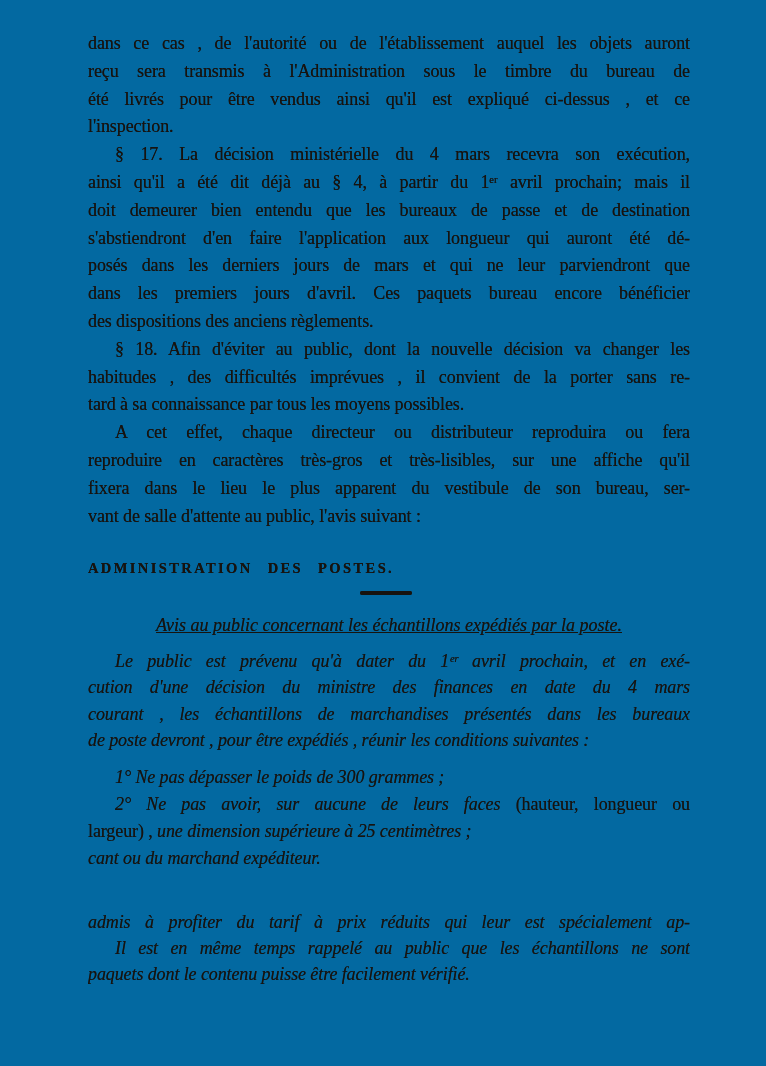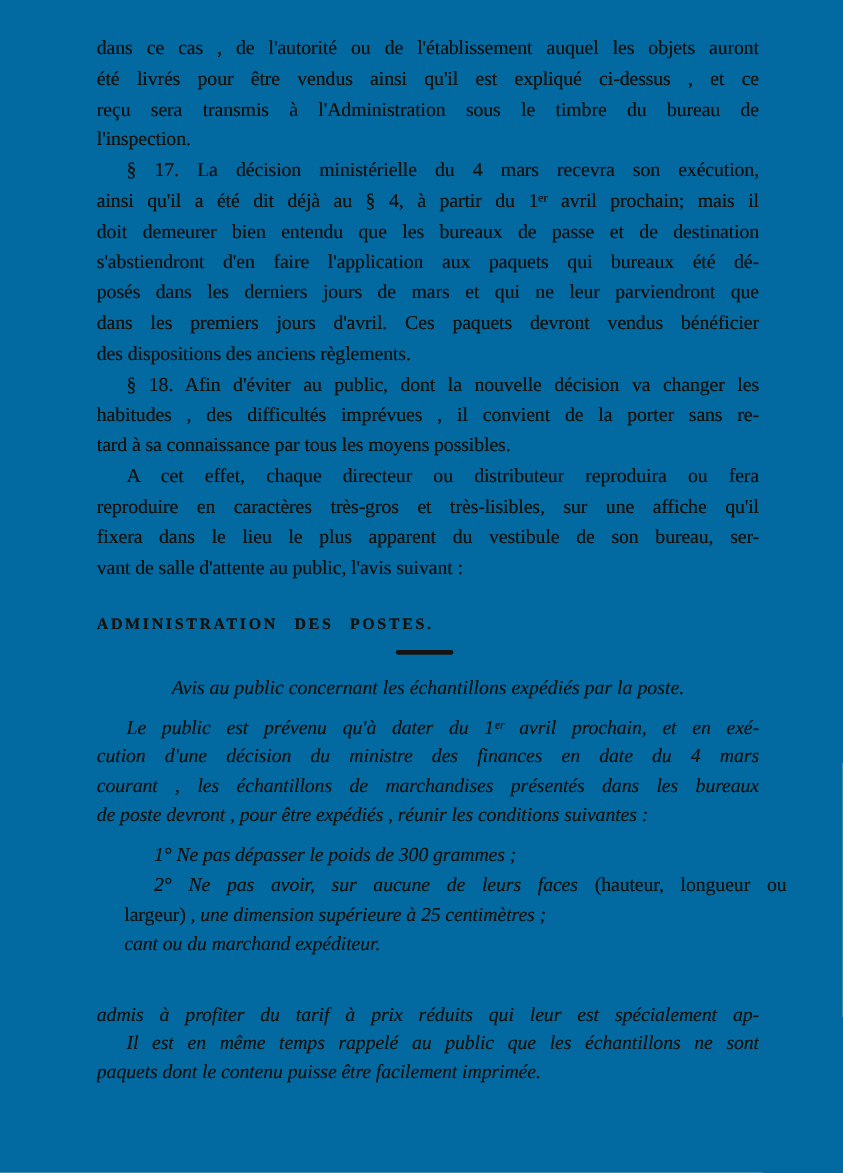--- a/index.html
+++ b/index.html
@@ -51,55 +51,56 @@
     background: #17130f;
     border-radius: 2px;
     box-shadow: 0 0 0.5px rgba(23,19,15,0.8);
   }
   .subtitle {
     left: 88px; top: 613px; width: 602px;
     text-align: center;
     font-style: italic;
     font-size: 18px; line-height: 24px;
     text-shadow: 0 0 0.4px rgba(23,19,15,0.7);
+    text-decoration: underline;
   }
 
   
   .it {
     left: 88px; width: 602px;
     font-style: italic;
     font-size: 18px;
     letter-spacing: -0.1px;
     text-shadow: 0 0 0.4px rgba(23,19,15,0.7);
   }
   .lead    { top: 648px; line-height: 26.4px; }
   .lead .ln    { height: 26.4px; }
-  .items   { top: 764px; line-height: 27px; margin-left: 25px; }
+  .items   { top: 764px; line-height: 27px; }
   .items .ln   { height: 27px; }
   .closing { top: 909px; line-height: 26px; }
   .closing .ln { height: 26px; }
   .rm { font-style: normal; }
 </style>
 </head>
 <body>
 
 <div class="page">
 
   <section class="roman">
     <div class="ln">dans ce cas , de l'autorité ou de l'établissement auquel les objets auront</div>
+    <div class="ln">reçu sera transmis à l'Administration sous le timbre du bureau de</div>
     <div class="ln">été livrés pour être vendus ainsi qu'il est expliqué ci-dessus , et ce</div>
-    <div class="ln">reçu sera transmis à l'Administration sous le timbre du bureau de</div>
     <div class="ln e">l'inspection.</div>
 
     <div class="ln i">§ 17. La décision ministérielle du 4 mars recevra son exécution,</div>
     <div class="ln">ainsi qu'il a été dit déjà au § 4, à partir du 1ᵉʳ avril prochain; mais il</div>
     <div class="ln">doit demeurer bien entendu que les bureaux de passe et de destination</div>
-    <div class="ln">s'abstiendront d'en faire l'application aux paquets qui bureaux été dé-</div>
+    <div class="ln">s'abstiendront d'en faire l'application aux longueur qui auront été dé-</div>
     <div class="ln">posés dans les derniers jours de mars et qui ne leur parviendront que</div>
-    <div class="ln">dans les premiers jours d'avril. Ces paquets devront vendus bénéficier</div>
+    <div class="ln">dans les premiers jours d'avril. Ces paquets bureau encore bénéficier</div>
     <div class="ln e">des dispositions des anciens règlements.</div>
 
     <div class="ln i">§ 18. Afin d'éviter au public, dont la nouvelle décision va changer les</div>
     <div class="ln">habitudes , des difficultés imprévues , il convient de la porter sans re-</div>
     <div class="ln e">tard à sa connaissance par tous les moyens possibles.</div>
 
     <div class="ln i">A cet effet, chaque directeur ou distributeur reproduira ou fera</div>
     <div class="ln">reproduire en caractères très-gros et très-lisibles, sur une affiche qu'il</div>
     <div class="ln">fixera dans le lieu le plus apparent du vestibule de son bureau, ser-</div>
     <div class="ln e">vant de salle d'attente au public, l'avis suivant :</div>
@@ -119,16 +120,16 @@
   <section class="it items">
     <div class="ln e i">1° Ne pas dépasser le poids de 300 grammes ;</div>
     <div class="ln i"><span>2° Ne pas avoir, sur aucune de leurs faces </span><span class="rm">(hauteur, longueur ou</span></div>
     <div class="ln e"><span class="rm">largeur) , </span><span>une dimension supérieure à 25 centimètres ;</span></div>
     <div class="ln e">cant ou du marchand expéditeur.</div>
   </section>
 
   <section class="it closing">
     <div class="ln">admis à profiter du tarif à prix réduits qui leur est spécialement ap-</div>
     <div class="ln i">Il est en même temps rappelé au public que les échantillons ne sont</div>
-    <div class="ln e">paquets dont le contenu puisse être facilement imprimée.</div>
+    <div class="ln e">paquets dont le contenu puisse être facilement vérifié.</div>
   </section>
 
 </div>
 
 </body></html>

